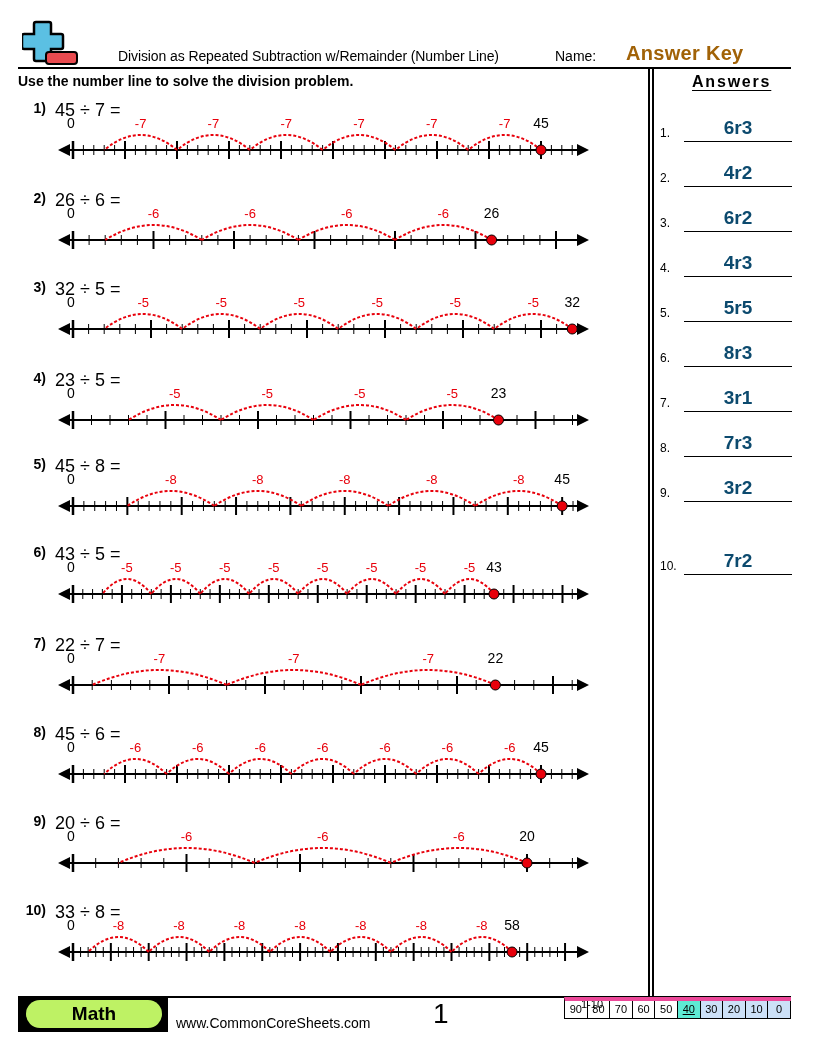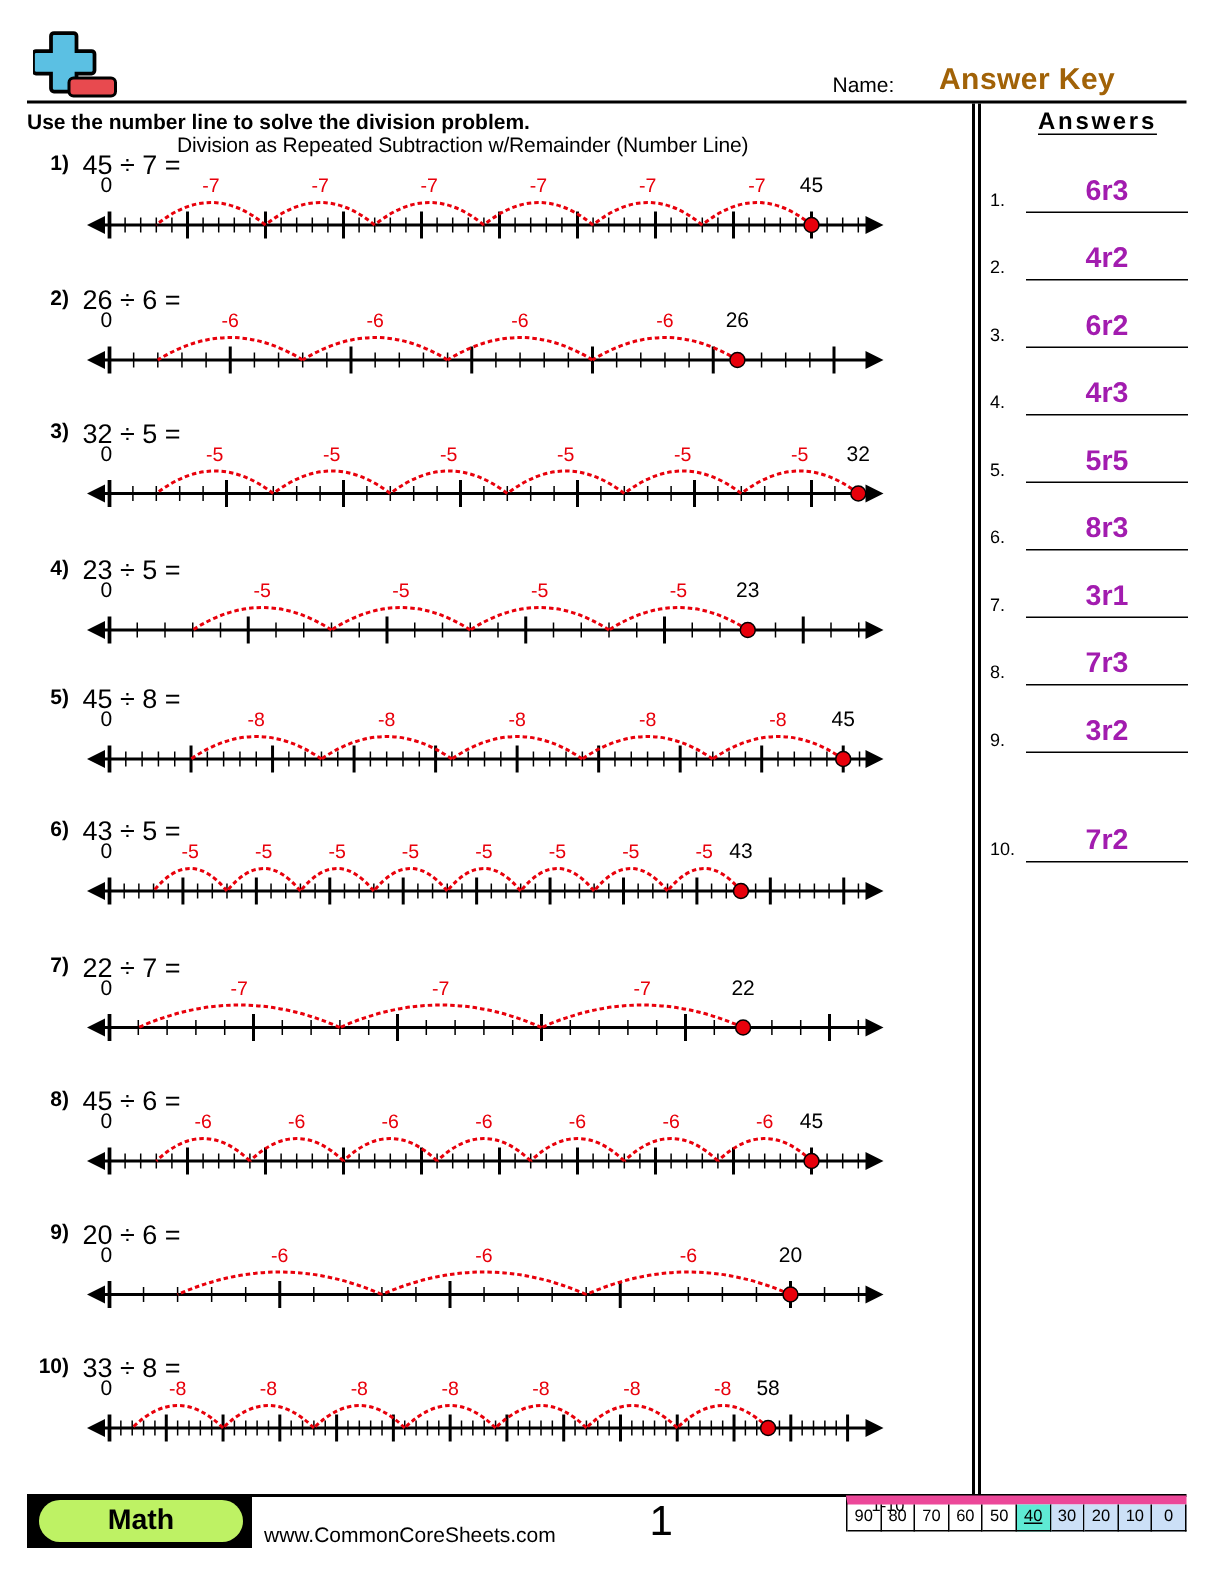--- a/index.html
+++ b/index.html
@@ -1,47 +1,47 @@
 <!DOCTYPE html>
 <html><head>
 <meta charset="utf-8">
 <style>
   * { box-sizing: border-box; margin: 0; padding: 0; }
   html, body { width: 816px; height: 1056px; background: #fff; overflow: hidden; }
   body { position: relative; font-family: "Liberation Sans", "DejaVu Sans", sans-serif; color: #000; }
 
   .logo { position: absolute; left: 22px; top: 20px; width: 58px; height: 48px; }
-  .header-title { position: absolute; left: 118px; top: 48px; font-size: 14px; letter-spacing: -0.1px; margin-top: 40px; }
+  .header-title { position: absolute; left: 118px; top: 48px; font-size: 14px; letter-spacing: -0.1px; }
   .name-label { position: absolute; left: 555px; top: 48px; font-size: 14px; }
   .answer-key { position: absolute; left: 626px; top: 42px; font-size: 20px; font-weight: bold; color: #a16207; letter-spacing: 0.3px; }
   .header-rule { position: absolute; left: 18px; top: 67px; width: 773px; height: 2px; background: #000; }
 
   .instructions { position: absolute; left: 18px; top: 73px; font-size: 14px; font-weight: bold; }
 
   .divider { position: absolute; left: 648px; top: 69px; width: 6px; height: 927px; border-left: 2px solid #000; border-right: 2px solid #000; }
 
   .answers-title { position: absolute; left: 692px; top: 73px; font-size: 16px; font-weight: bold; letter-spacing: 1.8px; text-decoration: underline; text-underline-offset: 3px; }
   .answer-row { position: absolute; left: 660px; width: 132px; height: 30px; }
   .answer-num { position: absolute; left: 0; bottom: 2px; font-size: 12px; }
   .answer-line { position: absolute; left: 24px; right: 0; bottom: 0; height: 30px; border-bottom: 1.5px solid #000; }
-  .answer-val { position: absolute; left: 24px; right: 0; bottom: 3px; text-align: center; font-size: 19px; font-weight: bold; color: #a21caf; }
+  .answer-val { position: absolute; left: 24px; right: 0; bottom: 3px; text-align: center; font-size: 19px; font-weight: bold; color: #0c4a6e; }
 
   .problem { position: absolute; left: 18px; width: 600px; height: 80px; }
   .problem-num { position: absolute; left: 0; top: 0; width: 28px; text-align: right; font-size: 14px; font-weight: bold; }
   .problem-eq { position: absolute; left: 37px; top: 0; font-size: 18px; }
   .zero-label { position: absolute; left: 49px; top: 15px; font-size: 14px; }
   .nl-svg { position: absolute; left: 0; top: 0; }
 
   .footer-rule { position: absolute; left: 18px; top: 996px; width: 773px; height: 2px; background: #000; }
   .footer-left { position: absolute; left: 18px; top: 996px; width: 150px; height: 36px; background: #000; }
   .math-pill { position: absolute; left: 26px; top: 1000px; width: 136px; height: 28px; background: #bef264; border-radius: 14px; font-size: 19px; font-weight: bold; text-align: center; line-height: 28px; }
   .footer-site { position: absolute; left: 176px; top: 1015px; font-size: 14px; }
   .page-num { position: absolute; left: 433px; top: 998px; font-size: 28px; }
   .score-label { position: absolute; left: 535px; top: 998px; font-size: 11px; margin-left: 46px; }
-  .score-table { position: absolute; left: 564px; top: 997px; display: flex; border-top: 6px solid #ec4899; border-left: 1px solid #000; }
+  .score-table { position: absolute; left: 564px; top: 997px; display: flex; border-top: 4px solid #ec4899; border-left: 1px solid #000; }
   .score-cell { width: 22.6px; height: 18px; font-size: 11px; text-align: center; line-height: 17px; border-right: 1px solid #000; border-bottom: 1px solid #000; }
 </style>
 </head>
 <body>
 
 <svg class="logo" viewBox="0 0 58 48" width="58" height="48">
   <path d="M14 2 h13 a2 2 0 0 1 2 2 v10 h10 a2 2 0 0 1 2 2 v11 a2 2 0 0 1 -2 2 h-10 v10 a2 2 0 0 1 -2 2 h-13 a2 2 0 0 1 -2 -2 v-10 h-10 a2 2 0 0 1 -2 -2 v-11 a2 2 0 0 1 2 -2 h10 v-10 a2 2 0 0 1 2 -2 z" fill="#5bc0e3" stroke="#000" stroke-width="2.5"></path>
   <rect x="24" y="32" width="31" height="12" rx="3" fill="#e84a4f" stroke="#000" stroke-width="2"></rect>
 </svg>
 <div class="header-title">Division as Repeated Subtraction w/Remainder (Number Line)</div>

